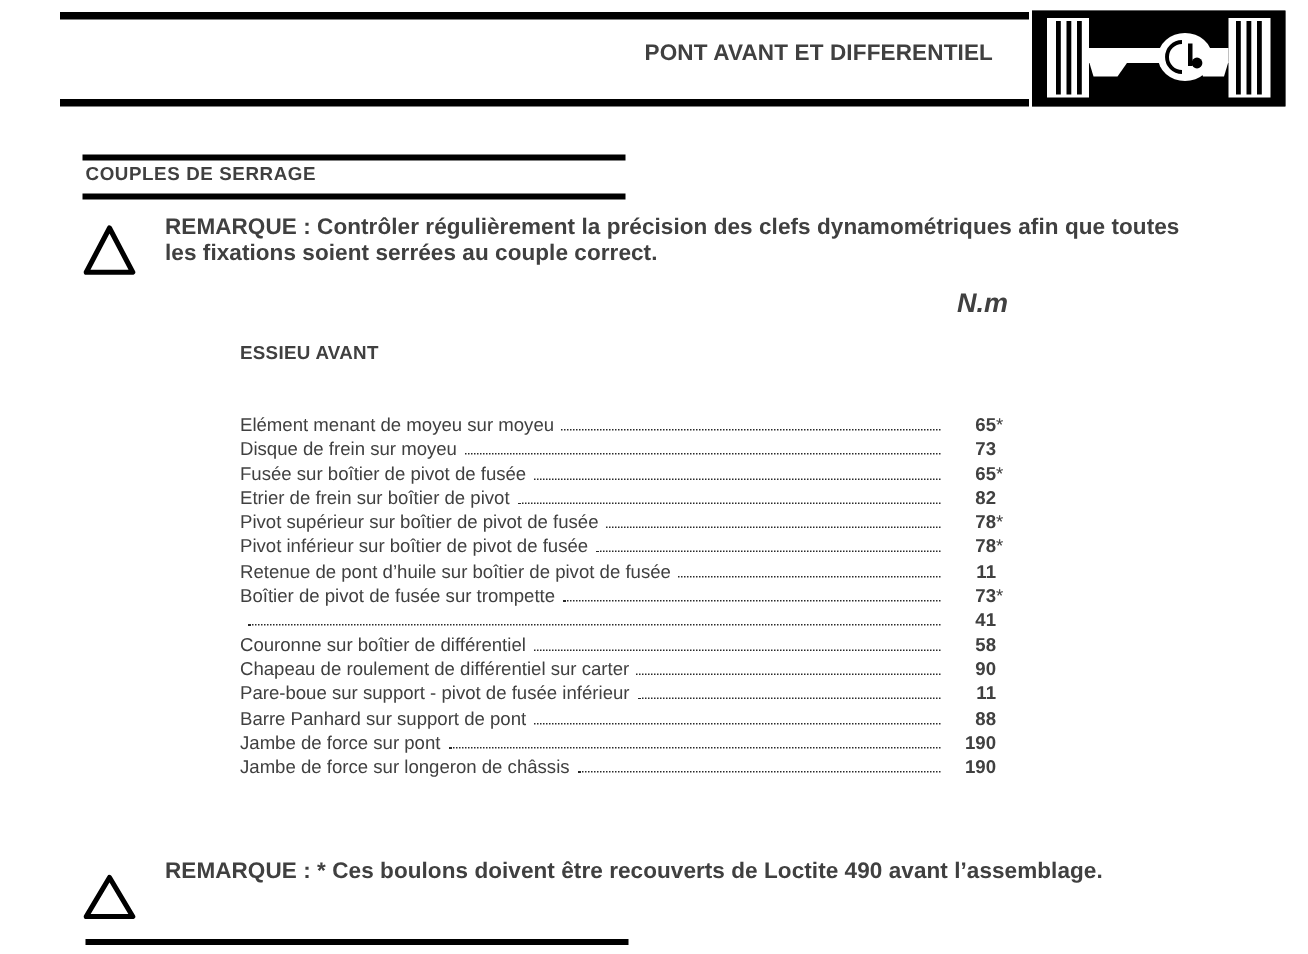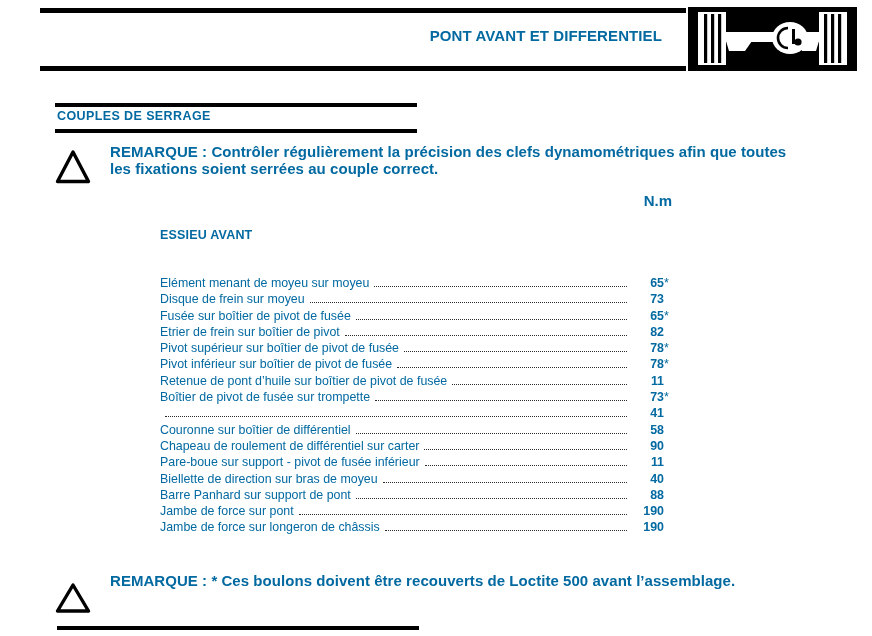--- a/index.html
+++ b/index.html
@@ -3,21 +3,21 @@
 <meta charset="utf-8">
 <style>
   * { margin: 0; padding: 0; box-sizing: border-box; }
   html, body { background: #e8e8e8; }
   .page {
     position: relative;
     width: 872px;
     height: 636px;
     background: #ffffff;
     font-family: "Liberation Sans", sans-serif;
-    color: #0369a1;
+    color: #404040;
     overflow: hidden;
   }
   .rule { position: absolute; background: #000; }
   .hdr-rule-top    { left: 40px; top: 8px;  width: 646px; height: 5px; }
   .hdr-rule-bottom { left: 40px; top: 66px; width: 646px; height: 5px; }
   .page-title {
     position: absolute; left: 300px; top: 27px; width: 362px;
     text-align: right; font-size: 15px; font-weight: bold;
     letter-spacing: 0.1px; white-space: nowrap;
   }
@@ -35,21 +35,21 @@
   .tri-1 { left: 54px; top: 149px; }
   .tri-2 { left: 54px; top: 582px; }
   .note {
     position: absolute; font-size: 15px; font-weight: bold;
     line-height: 16.5px; letter-spacing: 0.05px;
   }
   .note-top    { left: 110px; top: 144px; width: 700px; }
   .note-bottom { left: 110px; top: 573px; width: 720px; }
   .unit-label {
     position: absolute; left: 600px; top: 192px; width: 72px;
-    text-align: right; font-size: 15px; font-weight: bold;
+    text-align: right; font-size: 18px; font-weight: bold; font-style: italic;
   }
   .table-heading {
     position: absolute; left: 160px; top: 228px;
     font-size: 12.5px; font-weight: bold; letter-spacing: 0.2px;
   }
   .torque-table {
     position: absolute; left: 160px; top: 259px; width: 512px; margin-top: 16px;
   }
   .t-row {
     display: flex; align-items: baseline;
@@ -180,26 +180,20 @@
         <span class="t-num">90</span>
         <span class="t-star"></span>
       </div>
       <div class="t-row">
         <span class="t-label">Pare-boue sur support - pivot de fusée inférieur</span>
         <span class="t-leader"></span>
         <span class="t-num">11</span>
         <span class="t-star"></span>
       </div>
       <div class="t-row">
-        <span class="t-label">Biellette de direction sur bras de moyeu</span>
-        <span class="t-leader"></span>
-        <span class="t-num">40</span>
-        <span class="t-star"></span>
-      </div>
-      <div class="t-row">
         <span class="t-label">Barre Panhard sur support de pont</span>
         <span class="t-leader"></span>
         <span class="t-num">88</span>
         <span class="t-star"></span>
       </div>
       <div class="t-row">
         <span class="t-label">Jambe de force sur pont</span>
         <span class="t-leader"></span>
         <span class="t-num">190</span>
         <span class="t-star"></span>
@@ -210,17 +204,17 @@
         <span class="t-num">190</span>
         <span class="t-star"></span>
       </div>
     </div>
 
   <div class="tri tri-2">
     <svg width="38" height="33" viewBox="0 0 38 33" aria-hidden="true">
       <path d="M 19 3 L 34.5 29 L 3.5 29 Z" fill="none" stroke="#000" stroke-width="3.4" stroke-linejoin="round"></path>
     </svg>
   </div>
-  <div class="note note-bottom">REMARQUE : * Ces boulons doivent être recouverts de Loctite 500 avant l’assemblage.</div>
+  <div class="note note-bottom">REMARQUE : * Ces boulons doivent être recouverts de Loctite 490 avant l’assemblage.</div>
 
   <div class="rule bottom-rule"></div>
 
 </div>
 
 </body></html>

